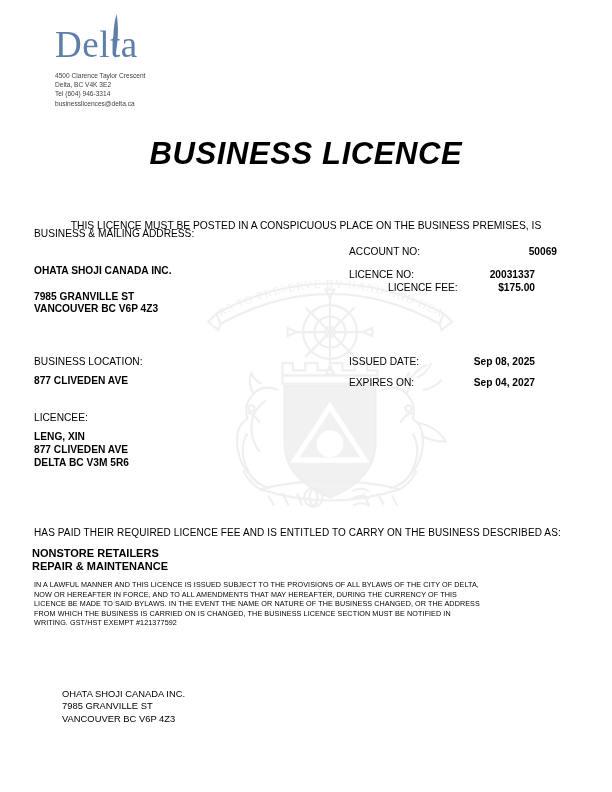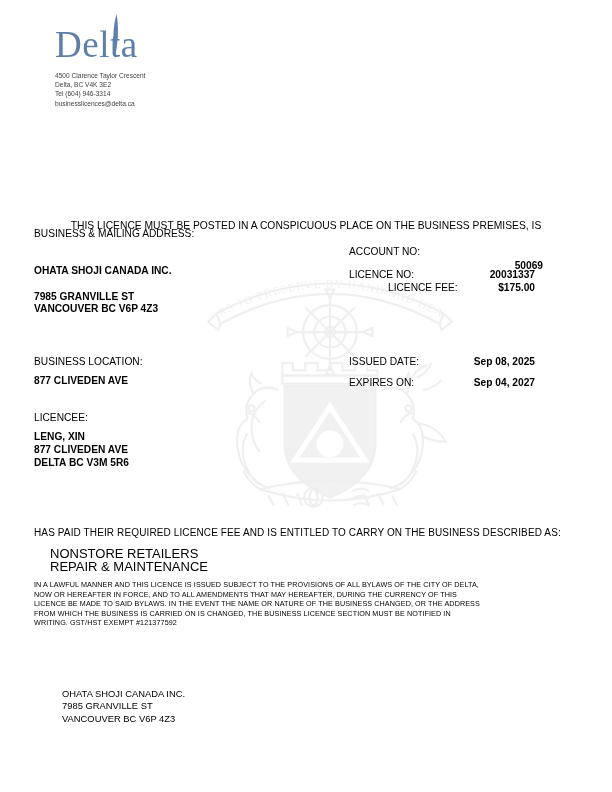--- a/index.html
+++ b/index.html
@@ -127,24 +127,24 @@
     position: absolute;
     left: 34px;
     top: 527px;
     font-size: 10px;
     letter-spacing: 0.12px;
     white-space: nowrap;
     z-index: 2;
   }
   .desc {
     position: absolute;
-    left: 50px;
-    font-size: 13px;
+    left: 32px;
+    font-size: 11px;
     line-height: 13px;
-    font-weight: normal;
+    font-weight: bold;
     white-space: nowrap;
     z-index: 2;
   }
 
   .legal {
     position: absolute;
     left: 34px;
     top: 580px;
     width: 452px;
     font-size: 7.2px;
@@ -245,32 +245,33 @@
       </span>
     </div>
     <div class="logo-addr">
       <div>4500 Clarence Taylor Crescent</div>
       <div>Delta, BC   V4K 3E2</div>
       <div>Tel (604) 946-3314</div>
       <div>businesslicences@delta.ca</div>
     </div>
   </div>
 
+  <div class="doc-title">BUSINESS LICENCE</div>
 
   <div class="notice">
     <div>THIS LICENCE MUST BE POSTED IN A CONSPICUOUS PLACE ON THE BUSINESS PREMISES, IS</div>
   </div>
 
   <div class="lbl" style="left:34px; top:227px;">BUSINESS &amp; MAILING ADDRESS:</div>
   <div class="val-b" style="left:34px; top:264px;">OHATA SHOJI CANADA INC.</div>
   <div class="val-b" style="left:34px; top:290px;">7985 GRANVILLE ST</div>
   <div class="val-b" style="left:34px; top:302px;">VANCOUVER BC   V6P 4Z3</div>
 
   <div class="lbl" style="left:349px; top:245px;">ACCOUNT NO:</div>
-  <div class="rt" style="left:395px; top:259px; width:148px;">50069</div>
+  <div class="rt" style="left:395px; top:245px; width:162px;">50069</div>
 
   <div class="lbl" style="left:349px; top:268px;">LICENCE NO:</div>
   <div class="rt" style="left:395px; top:268px; width:140px;">20031337</div>
 
   <div class="lbl" style="left:349px; top:281px;padding-left:39px;">LICENCE FEE:</div>
   <div class="rt" style="left:395px; top:281px; width:140px;">$175.00</div>
 
   <div class="lbl" style="left:34px; top:355px;text-align:right;">BUSINESS LOCATION:</div>
   <div class="val-b" style="left:34px; top:374px;">877 CLIVEDEN AVE</div>
 

